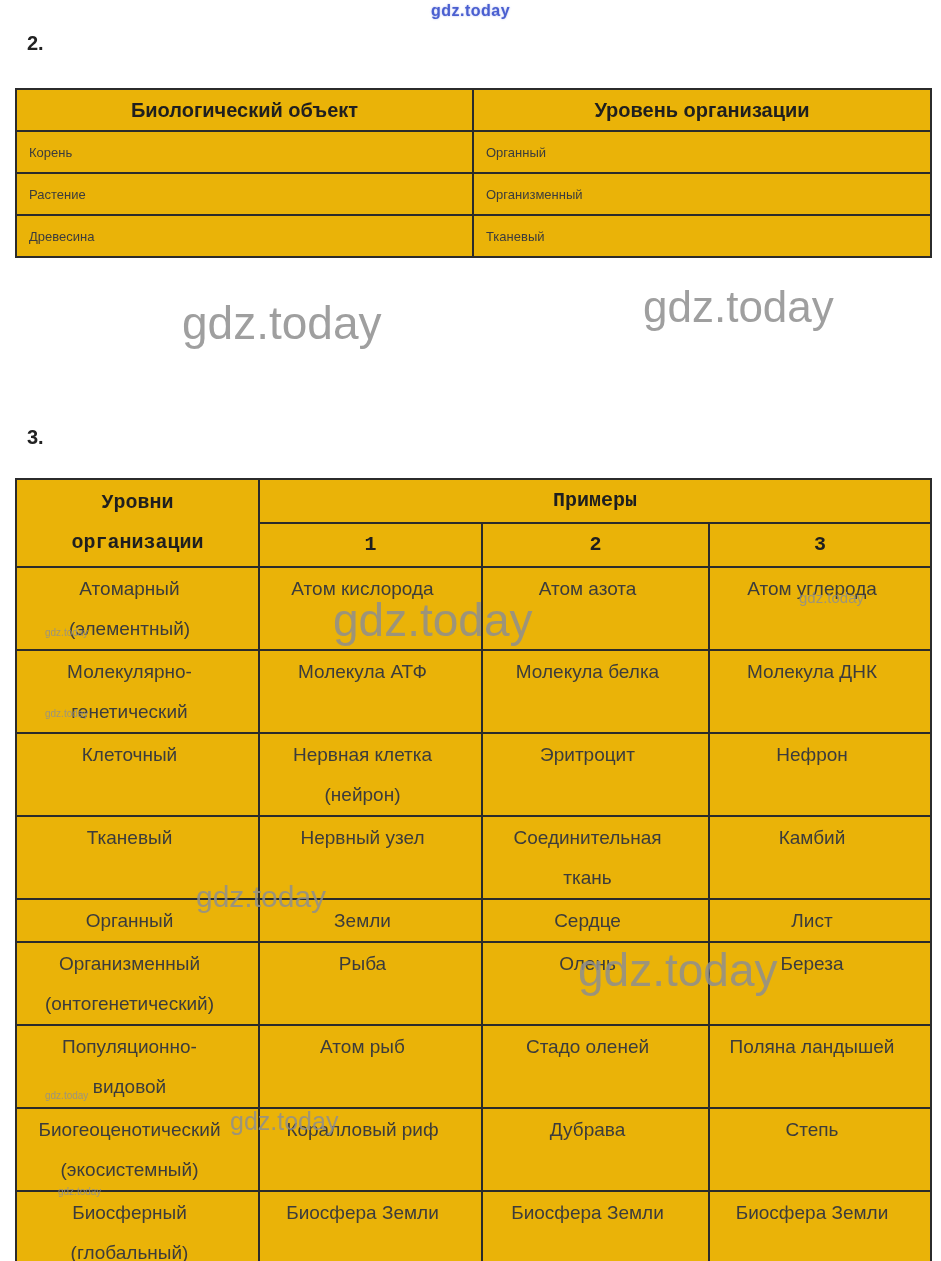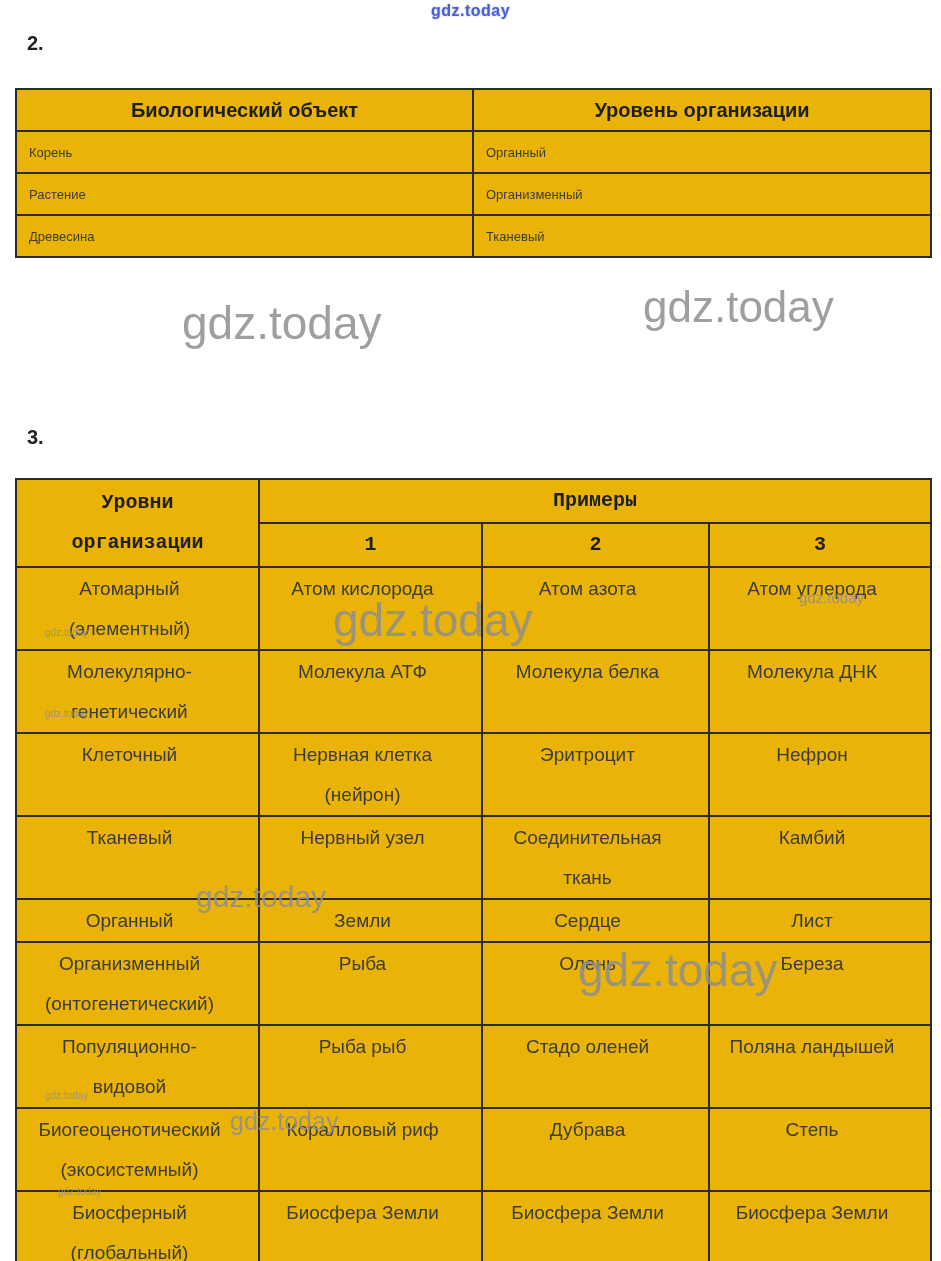--- a/index.html
+++ b/index.html
@@ -169,21 +169,21 @@
       <tr class="h80">
         <td>Организменный
 (онтогенетический)</td>
         <td>Рыба</td>
         <td>Олень</td>
         <td>Береза</td>
       </tr>
       <tr class="h80">
         <td>Популяционно-
 видовой</td>
-        <td>Рыба рыб</td>
+        <td>Атом рыб</td>
         <td>Стадо оленей</td>
         <td>Поляна ландышей</td>
       </tr>
       <tr class="h80">
         <td>Биогеоценотический
 (экосистемный)</td>
         <td>Коралловый риф</td>
         <td>Дубрава</td>
         <td>Степь</td>
       </tr>

